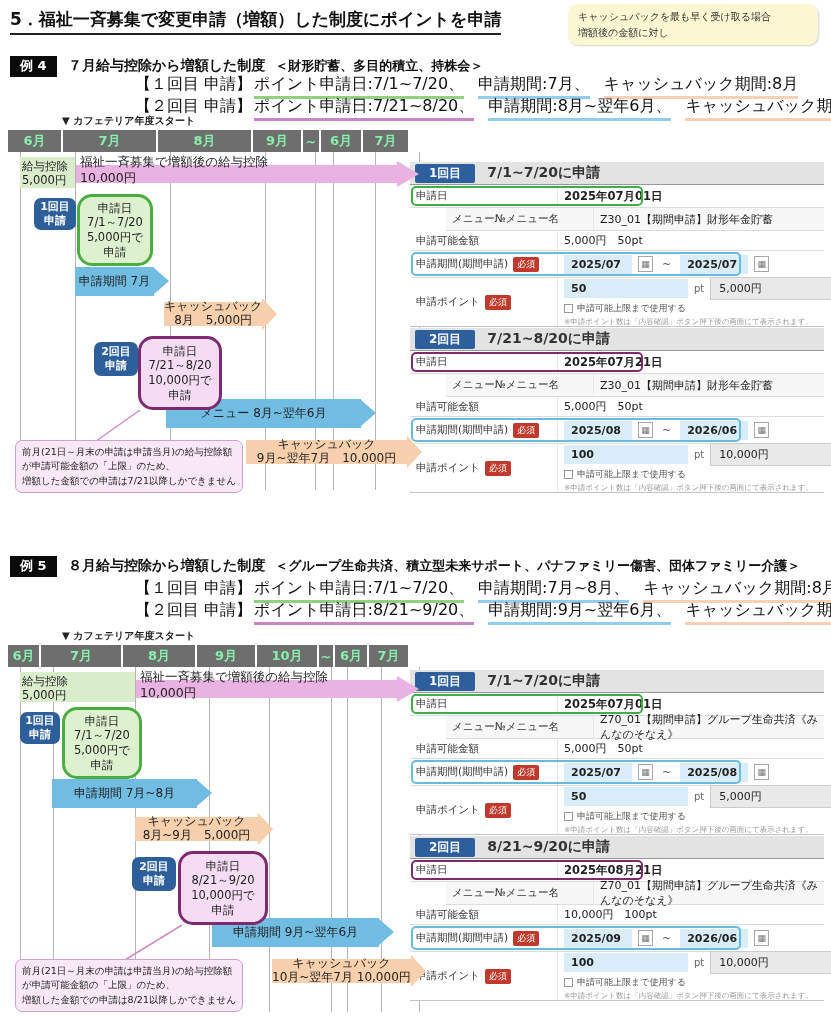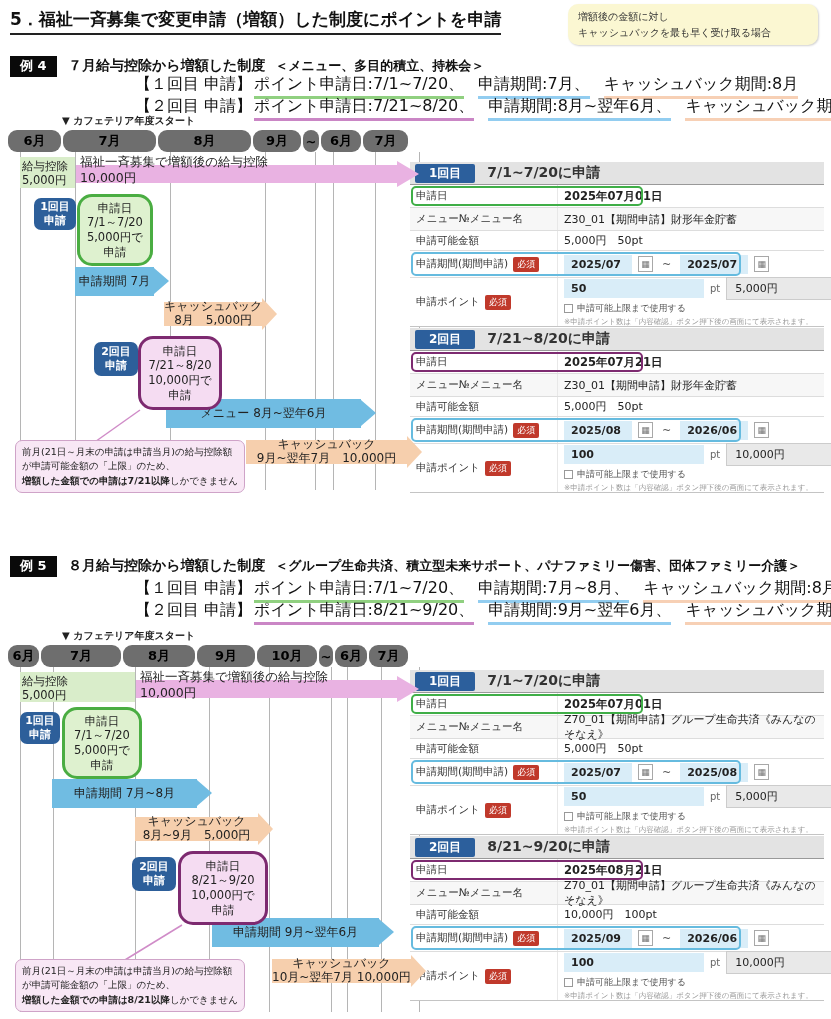--- a/index.html
+++ b/index.html
@@ -34,22 +34,22 @@
   .u-green  { border-color:#90d080; }
   .u-blue   { border-color:#92cdf0; }
   .u-peach  { border-color:#f7d0b5; }
   .u-purple { border-color:#ca86c5; }
   .tl-start { font-size:10px; font-weight:bold; color:#222; white-space:nowrap; }
 
   
   .chart { width:400px; }
   .months { display:flex; height:22px; }
   .mcell {
-    background:#6e6e6e; color:#000000; font-weight:bold; font-size:13px;
-    display:flex; align-items:center; justify-content:center; margin-right:2px;border-radius:9px;
+    background:#6e6e6e; color:#86efac; font-weight:bold; font-size:13px;
+    display:flex; align-items:center; justify-content:center; margin-right:2px;
   }
   .mcell:last-child { margin-right:0; }
   .cbody { position:relative; background:#fff;margin-left:12px; }
   .gline { position:absolute; top:0; bottom:0; width:1px; background:#b5b5b5; }
   .band { position:absolute; background:#d9edca; font-size:11.5px; line-height:1.25; padding:2px 2px; color:#222; z-index:2; }
   .inctext { position:absolute; font-size:12.5px; line-height:1.3; color:#222; white-space:nowrap; z-index:3; }
 
   .arrow { position:absolute; display:flex; align-items:center; z-index:2; }
   .arrow .bar { flex:1; display:flex; flex-direction:column; align-items:center; justify-content:center; white-space:nowrap; color:#222; }
   .arrow .head { width:0; height:0; flex-shrink:0; }
@@ -72,71 +72,71 @@
     align-items:center; justify-content:center; font-size:11.5px; line-height:1.28;
     color:#222; z-index:4; text-align:center;
   }
   .box-green  { border:3px solid #4aad42; background:#def1cf; }
   .box-purple { border:3px solid #7d2a70; background:#f5dcf2; }
 
   .tl-note {
     position:absolute; background:#f8e7f5; border:1px solid #cfa3c8; border-radius:7px;
     padding:4px 6px; font-size:9.5px; line-height:1.5; color:#222; z-index:5; white-space:nowrap;
   }
-  .tl-note b { font-weight:bold;text-align:right; }
+  .tl-note b { font-weight:normal;text-align:right; }
   .connector { position:absolute; left:0; top:0; z-index:1; pointer-events:none; }
 
   
   .form { left:410px; width:414px; }
   .form-header { display:flex; align-items:center; background:#e3e3e3; height:22px; padding-left:5px; gap:12px; }
   .form-badge { background:#2c5f9c; color:#fff; font-weight:bold; font-size:12px; padding:1px 14px; border-radius:2px; }
   .form-title { font-size:14px; font-weight:bold; color:#333; white-space:nowrap; }
   .ftable { background:#fff; border-top:1px solid #999; border-bottom:1px solid #c4c4c4; }
   .frow { display:flex; align-items:center; border-bottom:1px solid #ddd; position:relative; }
   .frow:last-child { border-bottom:none; }
-  .frow.alt { background:#f7f7f7; }
+  .frow.alt { background:#f7f7f7;margin-left:36px; }
   .flabel {
     width:148px; flex-shrink:0; padding-left:6px; font-size:10.5px; color:#333;
     display:flex; align-items:center; gap:5px; align-self:stretch; border-right:1px solid #e8e8e8;
   }
   .fvalue { flex:1; display:flex; align-items:center; gap:6px; padding-left:6px; font-size:11px; color:#222; }
   .fvalue.col { flex-direction:column; align-items:flex-start; justify-content:center; gap:2px; }
   .fdate { font-weight:bold; font-size:11.5px; }
   .req { background:#c0392b; color:#fff; font-size:9px; padding:1px 4px; border-radius:2px; flex-shrink:0; }
   .outline { position:absolute; top:1px; bottom:1px; left:1px; border-radius:5px; pointer-events:none; z-index:3; }
   .outline-green  { width:232px; border:2px solid #3fae47; }
   .outline-purple { width:232px; border:2px solid #7d2a70; }
   .outline-blue   { width:330px; border:2px solid #66bbdf; }
   .dinput { background:#d9edf8; font-weight:bold; font-size:11px; padding:3px 7px; width:68px; }
   .calbtn {
     width:15px; height:16px; background:#fff; border:1px solid #a8a8a8; color:#777;
     font-size:9px; display:flex; align-items:center; justify-content:center; flex-shrink:0;
   }
   .tilde { color:#555; margin:0 3px; }
   .prow { display:flex; align-items:center; gap:6px; }
-  .pinput { background:#d9edf8; font-weight:bold; font-size:11px; padding:3px 7px; width:140px; }
+  .pinput { background:#d9edf8; font-weight:bold; font-size:11px; padding:3px 7px; width:124px; }
   .ptlabel { font-size:10px; color:#666; }
   .yenbox { background:#e9e9e9; border:1px solid #ccc; font-size:11px; padding:3px 8px; width:176px; }
   .cbrow { display:flex; align-items:center; gap:4px; }
   .cb { width:9px; height:9px; border:1px solid #999; background:#fff; display:inline-block; }
   .cblabel { font-size:9px; color:#555; }
   .fnote { font-size:7.5px; color:#999; white-space:nowrap; }
 </style>
 </head>
 <body>
 
 <div class="abs page-title">5．福祉一斉募集で変更申請（増額）した制度にポイントを申請</div>
 <div class="abs yellow-note">
+  <div>キャッシュバックを最も早く受け取る場合</div>
   <div>増額後の金額に対し</div>
-  <div>キャッシュバックを最も早く受け取る場合</div>
 </div>
 
 <div class="abs ex-badge" style="left:10px;top:56px">例 4</div>
 <div class="abs ex-heading" style="left:68px;top:57px">
-  <span>７月給与控除から増額した制度</span><span class="ex-sub">＜メニュー、多目的積立、持株会＞</span>
+  <span>７月給与控除から増額した制度</span><span class="ex-sub">＜財形貯蓄、多目的積立、持株会＞</span>
 </div>
 <div class="abs detail-line" style="left:135px;top:74px">
   <span class="plain">【１回目 申請】</span><span class="u u-green">ポイント申請日:7/1~7/20、</span><span class="u u-blue">申請期間:7月、</span><span class="u u-peach">キャッシュバック期間:8月</span>
 </div>
 <div class="abs detail-line" style="left:135px;top:96px">
   <span class="plain">【２回目 申請】</span><span class="u u-purple">ポイント申請日:7/21~8/20、</span><span class="u u-blue">申請期間:8月~翌年6月、</span><span class="u u-peach">キャッシュバック期間:9月~翌年7月</span>
 </div>
 <div class="abs tl-start" style="left:62px;top:114px">▼ カフェテリア年度スタート</div>
 
 <div class="abs chart" style="left:8px;top:130px">

